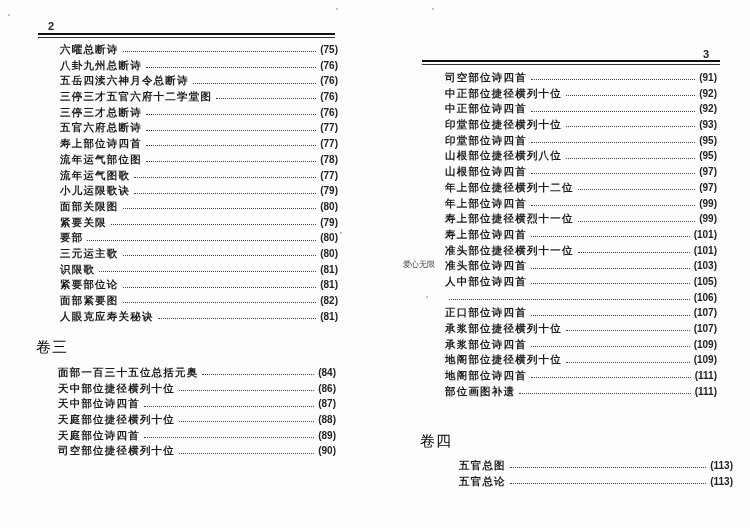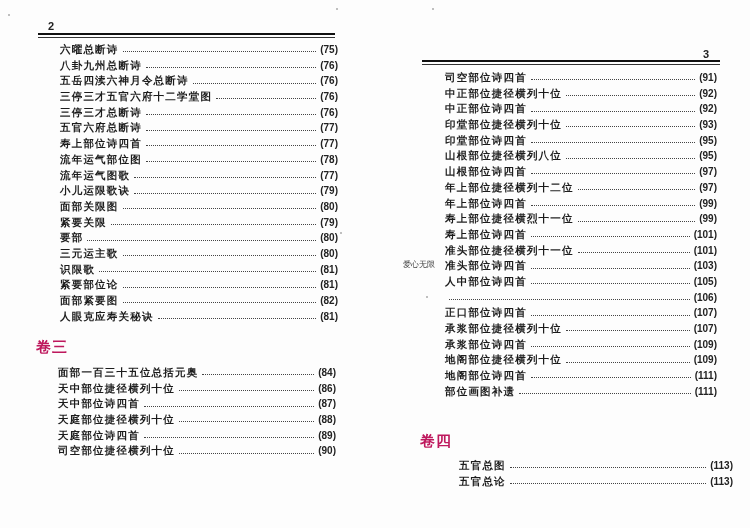--- a/index.html
+++ b/index.html
@@ -37,21 +37,21 @@
       border-bottom: 1.4px dotted #444;
       height: 0; align-self: center; transform: translateY(2px);
     }
     .toc-page {
       flex: 0 0 auto;
       font-family: "Liberation Sans", sans-serif;
       font-size: 10px; font-weight: bold; color: #222;
     }
     .section-heading {
       position: absolute;
-      font-size: 15px; font-weight: bold; color: #be185d;
+      font-size: 15px; font-weight: normal; color: #000000;
       letter-spacing: 1px;
     }
     .watermark {
       position: absolute; left: 355px; top: 259px;
       font-size: 8px; color: #444;
       font-family: "DejaVu Serif", serif;
       margin-left: 48px;
     }
     .speck { position: absolute; width: 2px; height: 2px; background: #aaa; border-radius: 1px; }
   </style>

